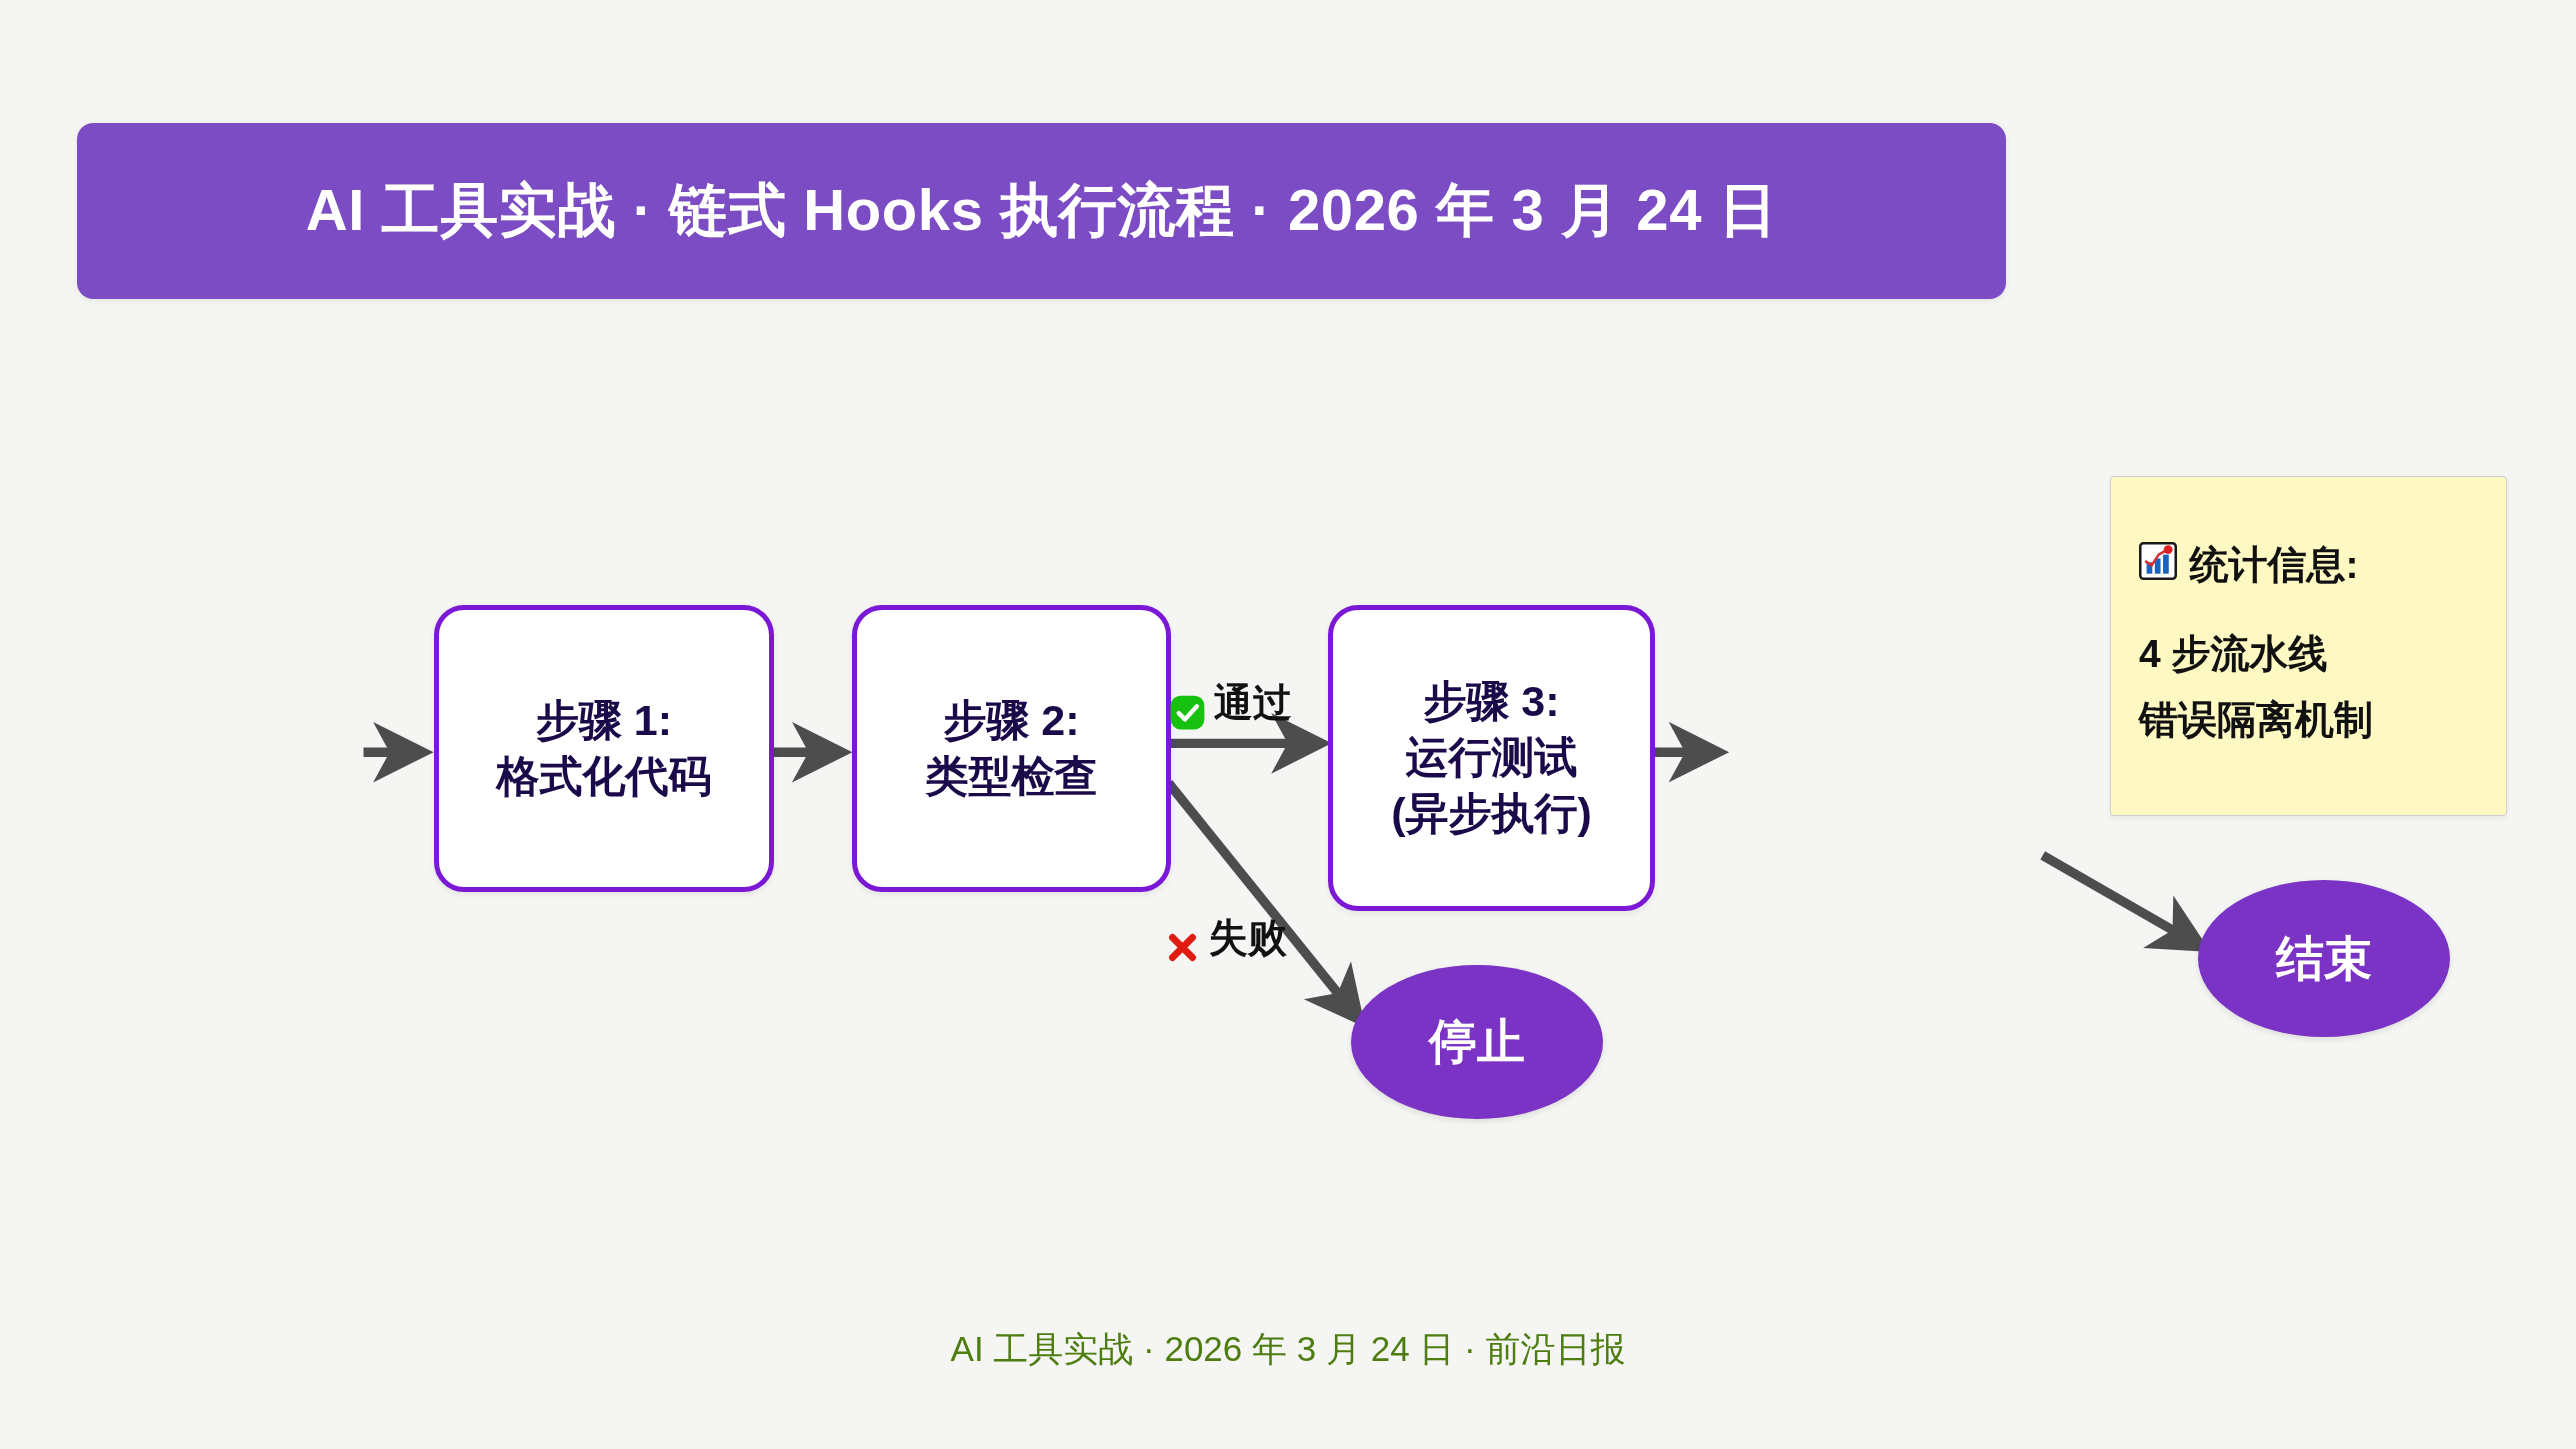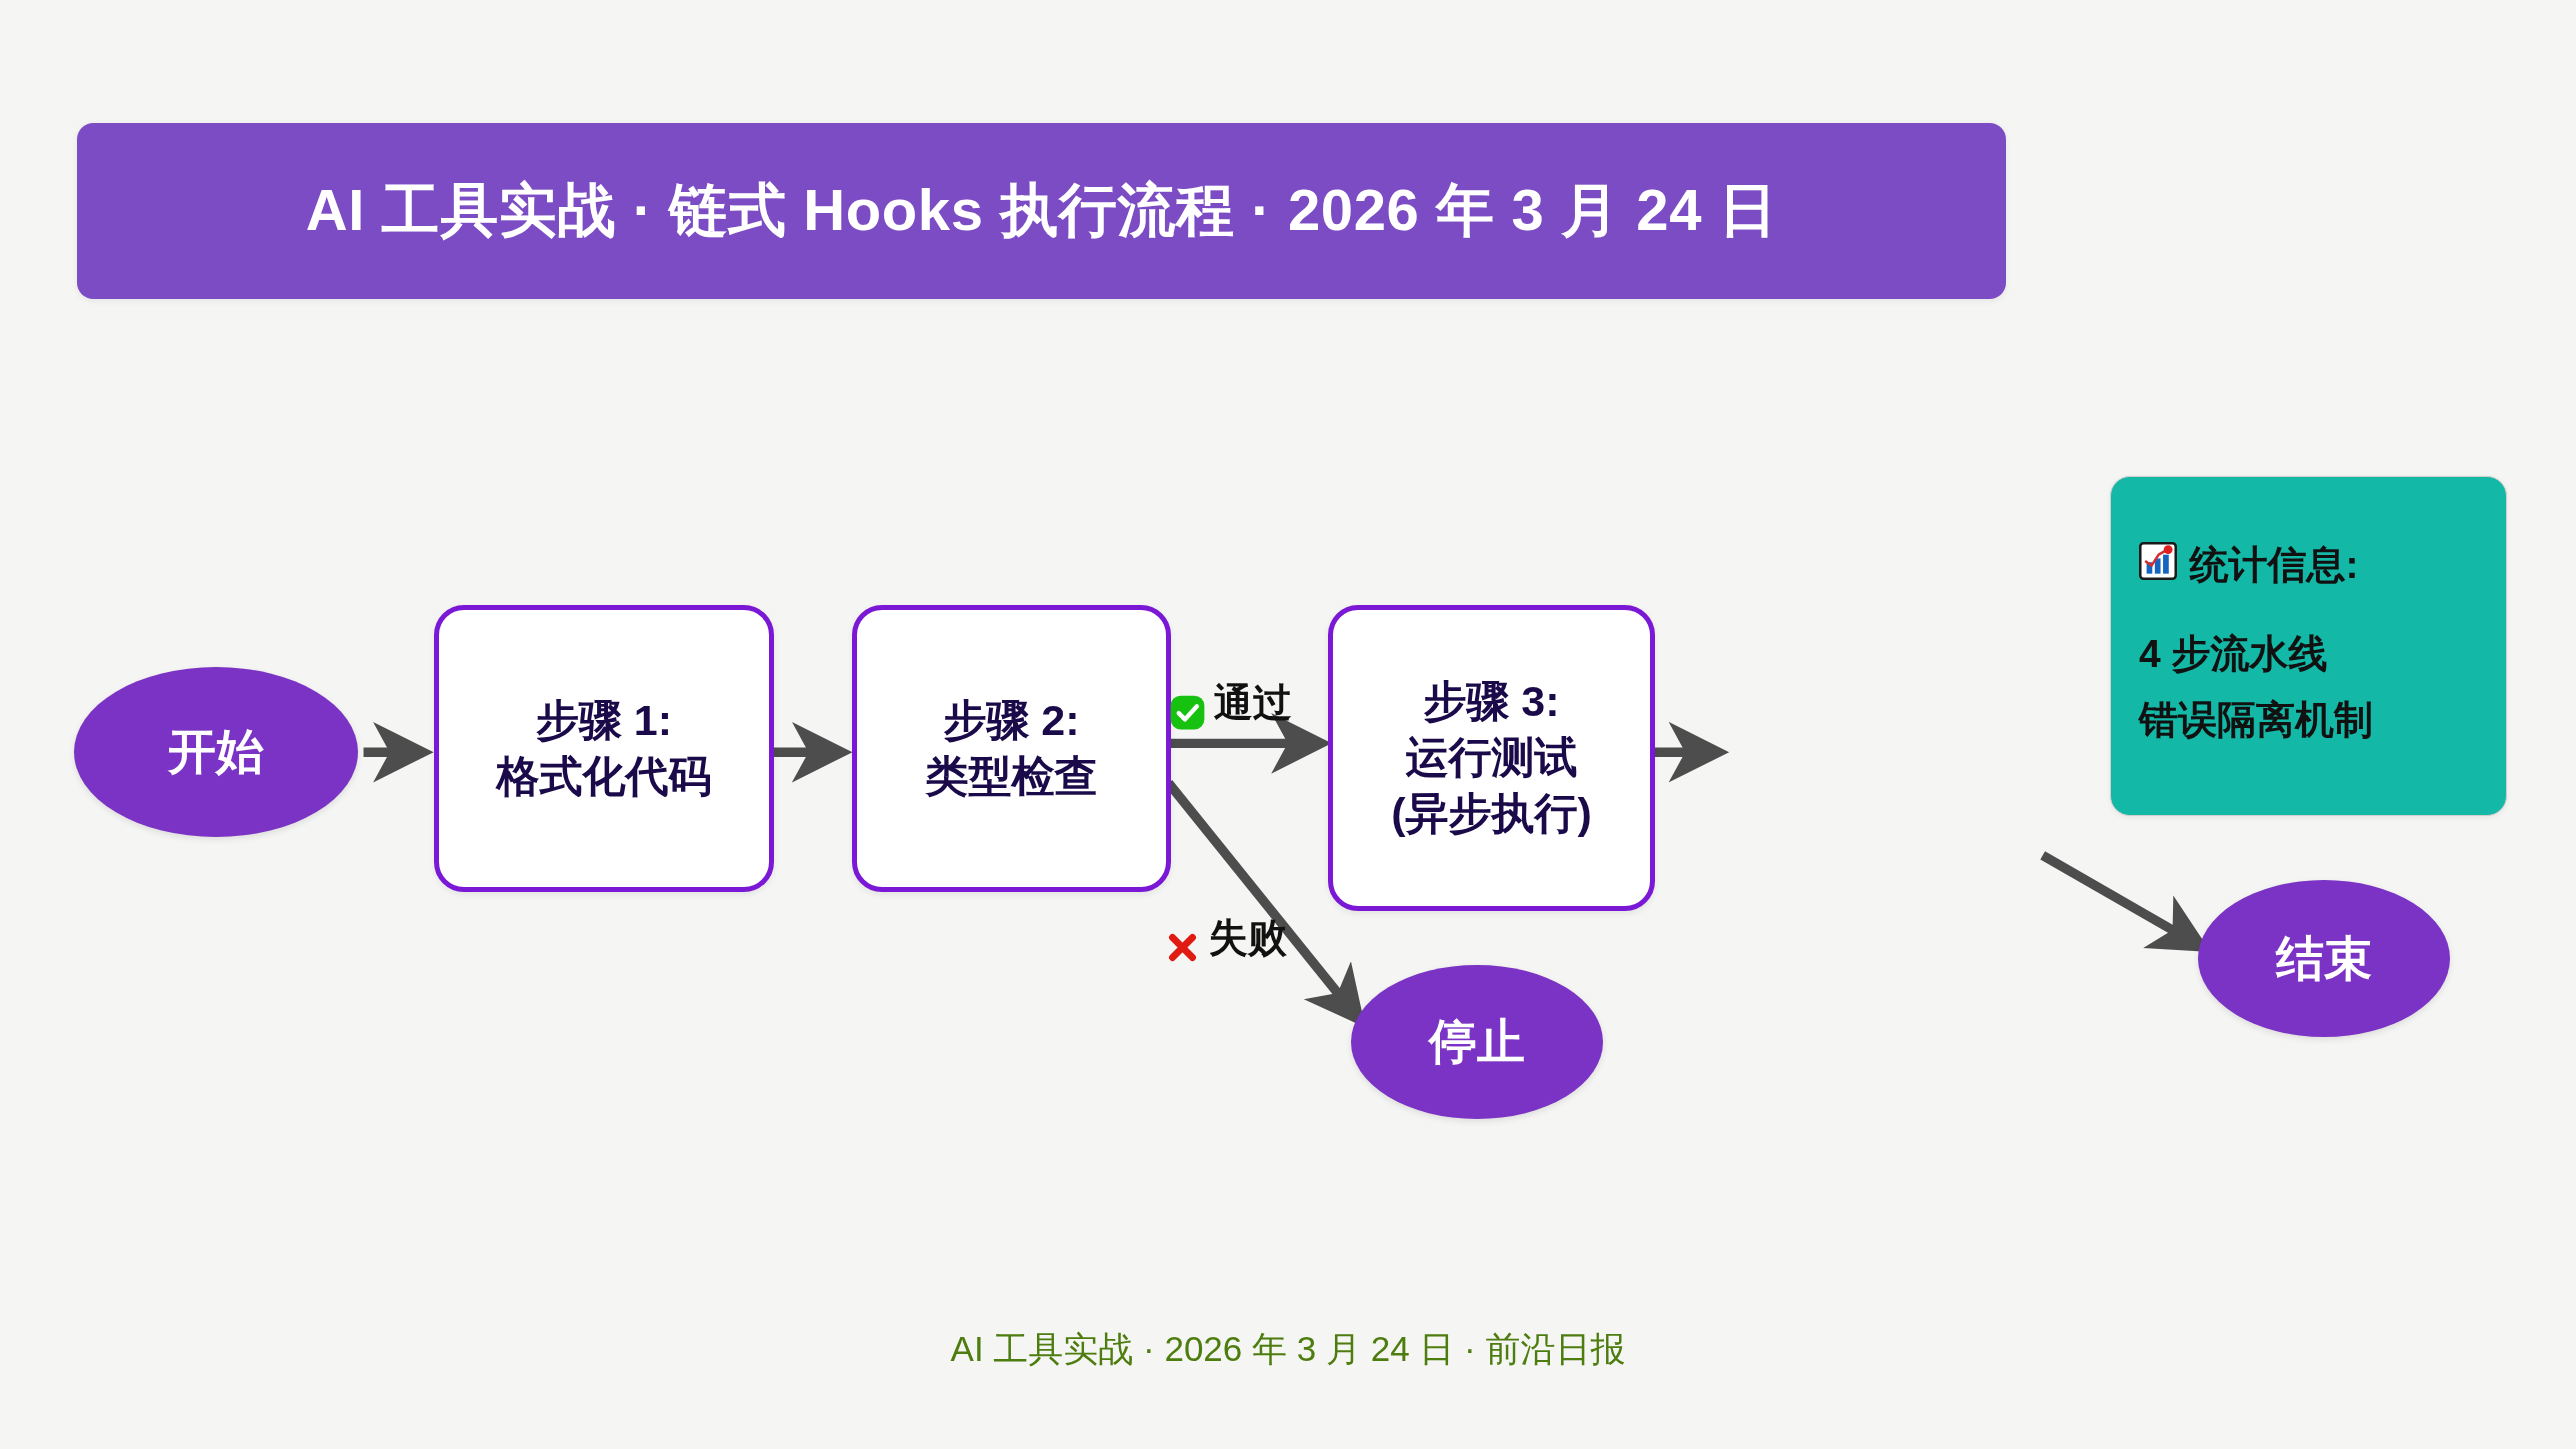--- a/index.html
+++ b/index.html
@@ -58,21 +58,21 @@
     position:absolute;display:flex;align-items:flex-end;gap:8.8px;
     font-size:39px;font-weight:600;color:#111111;white-space:nowrap;
   }
   #label-pass{left:1170px;top:676px;}
   #label-fail{left:1165px;top:911px;}
   .badge{display:inline-block;width:35px;height:35px;flex:0 0 35px;}
 
   
   #stats-panel{
     position:absolute;left:2110px;top:476px;width:397px;height:340px;
-    background:#14b8a6;border:1.9px solid #cfcfcd;border-radius:20px;
+    background:#fef9c3;border:1.9px solid #cfcfcd;border-radius:4px;
     box-shadow:0 1.9px 5.7px rgba(0,0,0,.06);
     display:flex;flex-direction:column;justify-content:center;
     padding:0 28px;box-sizing:border-box;
   }
   #stats-title{
     display:flex;align-items:center;gap:12.6px;
     font-size:39px;font-weight:600;color:#111;white-space:nowrap;margin-bottom:28px;
   }
   .stats-line{font-size:39px;font-weight:600;color:#111;white-space:nowrap;margin:6.3px 0;}
 
@@ -106,23 +106,20 @@
       <line x1="1855" y1="1182" x2="2100" y2="1182"></line>
 
       <line x1="2630" y1="1196" x2="2732" y2="1196"></line>
 
       <line x1="1858" y1="1245" x2="2160" y2="1620"></line>
 
       <line x1="3248" y1="1360" x2="3500" y2="1505"></line>
     </g>
   </svg>
 
-  <div class="term" id="node-start">
-    <span>开始</span>
-  </div>
 
   <div class="term" id="node-stop">
     <span>停止</span>
   </div>
 
   <div class="term" id="node-end">
     <span>结束</span>
   </div>
 
   <div class="step" id="node-step1">

